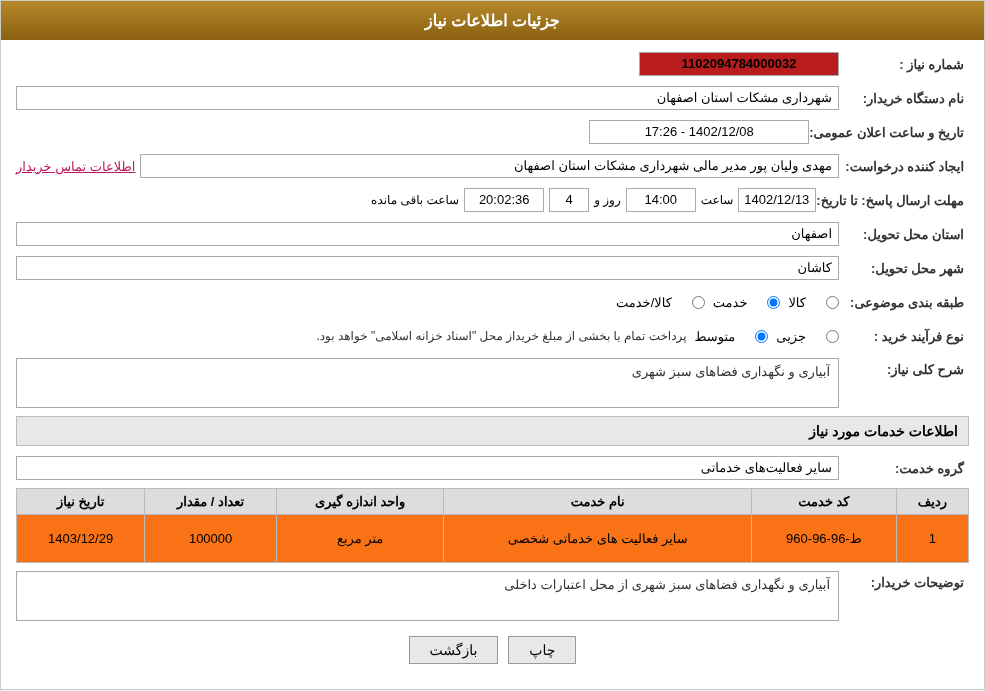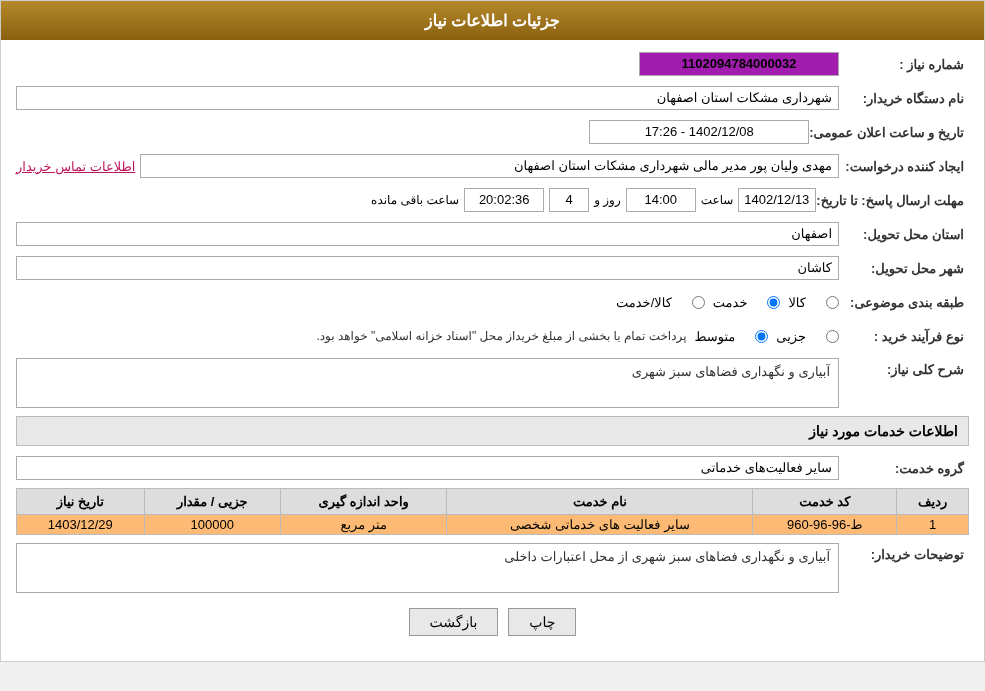--- a/index.html
+++ b/index.html
@@ -44,21 +44,21 @@
     .value-box {
       border: 1px solid #aaa;
       background: #fff;
       padding: 3px 6px;
       min-height: 24px;
       flex: 1;
       text-align: right;
     }
     .id-box {
       border: 1px solid #aaa;
-      background: #a21caf;
+      background: #b91c1c;
       padding: 3px 6px;
       min-height: 24px;
       width: 200px;
       text-align: center;
       font-weight: bold;
     }
     .date-box {
       border: 1px solid #aaa;
       background: #fff;
       padding: 3px 6px;
@@ -125,23 +125,23 @@
     }
     .info-table th {
       background: #ddd;
       border: 1px solid #bbb;
       padding: 5px 8px;
       text-align: center;
       font-weight: bold;
     }
     .info-table td {
       border: 1px solid #bbb;
-      padding: 2px 8px;
-      text-align: center;
-      background: #fdba74;
+      padding: 16px 8px;
+      text-align: center;
+      background: #f97316;
     }
     .button-row {
       display: flex;
       justify-content: center;
       gap: 10px;
       margin: 15px 0;
     }
     .btn {
       padding: 5px 20px;
       border: 1px solid #999;
@@ -262,21 +262,21 @@
       <div class="value-box">سایر فعالیت‌های خدماتی</div>
     </div>
 
     <table class="info-table">
       <thead>
         <tr>
           <th>ردیف</th>
           <th>کد خدمت</th>
           <th>نام خدمت</th>
           <th>واحد اندازه گیری</th>
-          <th>جزیی / مقدار</th>
+          <th>تعداد / مقدار</th>
           <th>تاریخ نیاز</th>
         </tr>
       </thead>
       <tbody id="services-table-body">
       <tr>
       <td>1</td>
       <td>ط-96-96-960</td>
       <td>سایر فعالیت های خدماتی شخصی</td>
       <td>متر مربع</td>
       <td>100000</td>

